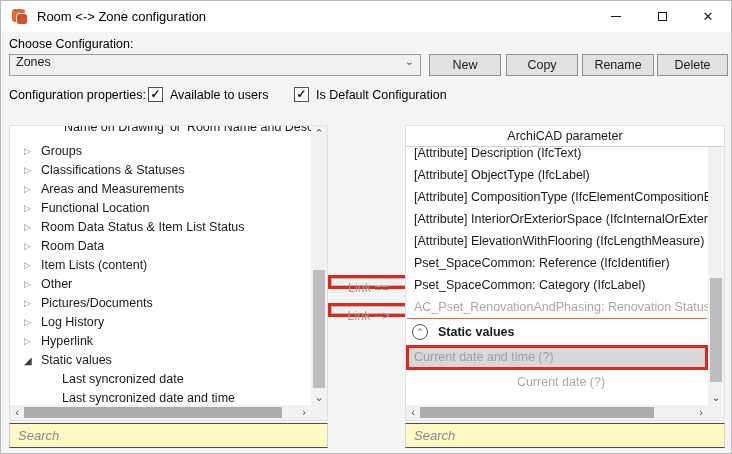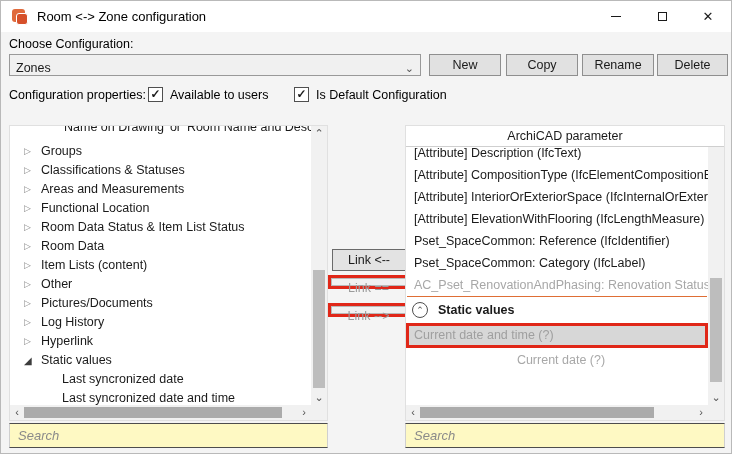--- a/index.html
+++ b/index.html
@@ -19,21 +19,21 @@
   .captions { margin-left: auto; display: flex; height: 31px; }
   .capbtn { width: 46px; height: 31px; display: flex; align-items: center; justify-content: center; }
   .minbar { width: 10px; height: 1px; background: #1a1a1a; }
   .maxsq { width: 9px; height: 9px; border: 1px solid #1a1a1a; }
   .closex { font-size: 13px; color: #1a1a1a; }
 
   
   .lbl { position: absolute; font-size: 12.5px; color: #000000; }
   #choose-label { left: 8px; top: 36px; }
   .combo { position: absolute; left: 8px; top: 53px; width: 412px; height: 22px; background: #f0f0f0;
-           border: 1px solid #999; display: flex; align-items: flex-end; padding: 0 6px; font-size: 12.5px; }
+           border: 1px solid #999; display: flex; align-items: flex-start; padding: 0 6px; font-size: 12.5px; }
   .combo .chev { margin-left: auto; color: #555; font-size: 11px; }
   .pushbtn { position: absolute; top: 53px; height: 22px; width: 72px; background: #e1e1e1;
              border: 1px solid #8f8f8f; font-size: 12.5px; text-align: center; line-height: 20px; }
   #btn-new { left: 428px; } #btn-copy { left: 505px; } #btn-rename { left: 581px; }
   #btn-delete { left: 656px; width: 71px; }
 
   .cbx { position: absolute; top: 86px; width: 15px; height: 15px; background: #fff;
          border: 1px solid #4f4f4f; font-size: 12px; font-weight: bold; line-height: 13px; text-align: center; }
   #props-label { left: 8px; top: 87px; }
   #cbx1 { left: 147px; } #cbx1-label { left: 169px; top: 87px; }
@@ -208,33 +208,33 @@
       <div class="sarrow" style="bottom:0;">⌄</div>
     </div>
     <div class="hscroll">
       <div class="sarrow" style="left:0; width:14px;">‹</div>
       <div class="hthumb" style="left:14px; width:258px;"></div>
       <div class="sarrow" style="right:0; width:14px;">›</div>
     </div>
     <div class="corner"></div>
   </div>
 
-  <div class="linkbtn" id="link-left">Link &lt;--</div>
   <div class="redbox" id="redbox-eq">
     <div class="dbtn">Link ==</div>
   </div>
   <div class="redbox" id="redbox-right">
     <div class="dbtn">Link --&gt;</div>
   </div>
 
   <div class="panel" id="right-panel">
     <div class="phead">ArchiCAD parameter</div>
     <div class="viewport" id="right-viewport">
       <div class="plist">
         <div class="prow">[Attribute] Description (IfcText)</div>
+        <div class="prow">[Attribute] ObjectType (IfcLabel)</div>
         <div class="prow">[Attribute] CompositionType (IfcElementCompositionEnu</div>
         <div class="prow">[Attribute] InteriorOrExteriorSpace (IfcInternalOrExternal</div>
         <div class="prow">[Attribute] ElevationWithFlooring (IfcLengthMeasure)</div>
         <div class="prow">Pset_SpaceCommon: Reference (IfcIdentifier)</div>
         <div class="prow">Pset_SpaceCommon: Category (IfcLabel)</div>
         <div class="prow dim">AC_Pset_RenovationAndPhasing: Renovation Status (IfcL</div>
         <div class="oline"></div>
         <div class="static-head">
           <div class="circle-chev">
               <span>⌃</span>

